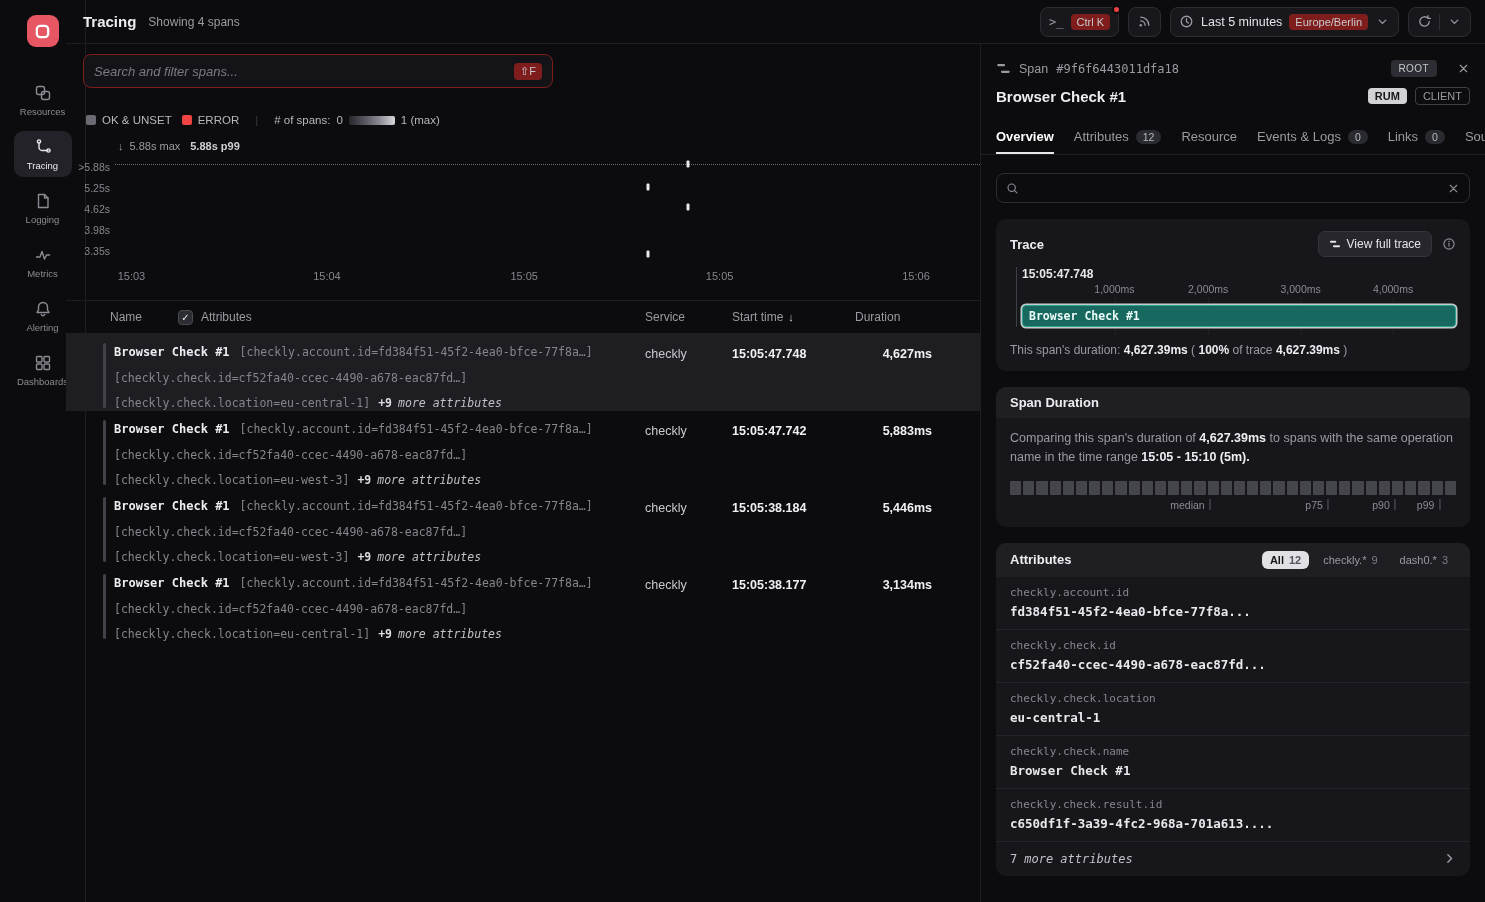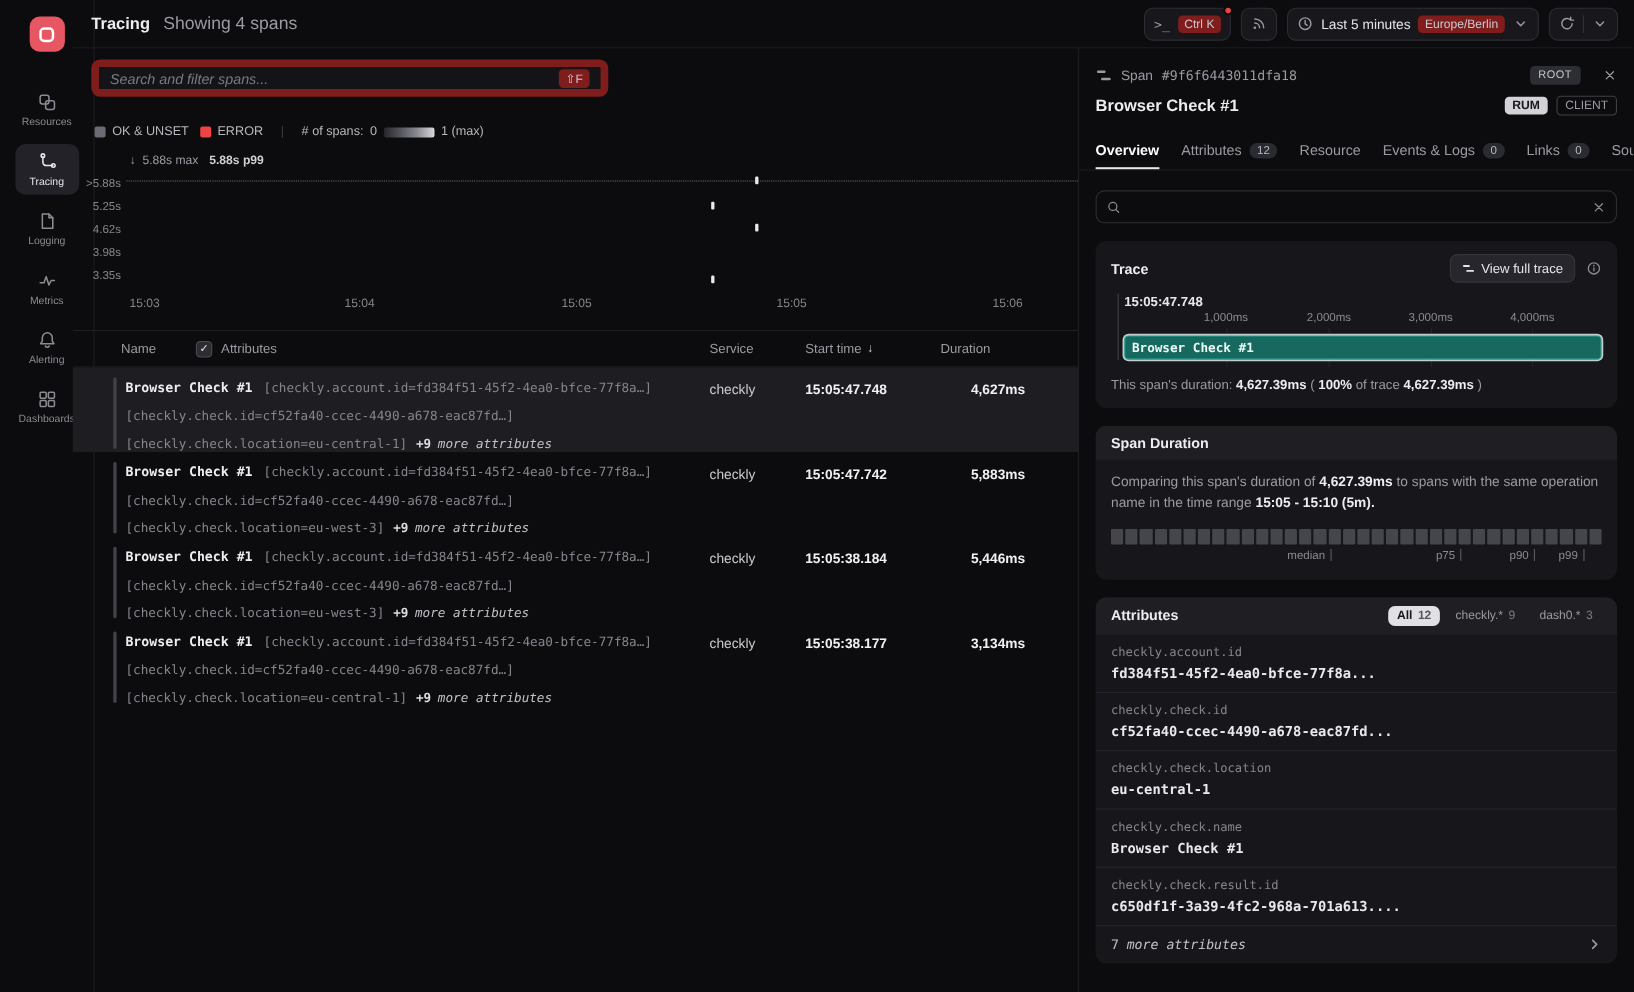--- a/index.html
+++ b/index.html
@@ -25,35 +25,35 @@
   .side-item{width:58px;padding:7px 0 6px;border-radius:9px;display:flex;flex-direction:column;
     align-items:center;gap:4px;color:#8b8b93;cursor:pointer;}
   .side-item.active{background:#222228;color:#e8e8ec;}
   .side-icon svg{width:18px;height:18px;}
   .side-label{font-size:9.5px;}
 
   
   .topbar{position:absolute;left:66px;right:0;top:0;height:44px;border-bottom:1px solid var(--border);
     display:flex;align-items:center;padding:0 14px 0 17px;}
   .page-title{font-size:15px;font-weight:bold;}
-  .page-subtitle{font-size:16px;color:var(--txt2);margin-left:12px;text-align:center;}
+  .page-subtitle{font-size:12px;color:var(--txt2);margin-left:12px;text-align:center;}
   .topbar-right{margin-left:auto;display:flex;align-items:center;gap:9px;}
   .tb-btn{position:relative;height:30px;background:#17171c;border:1px solid var(--border2);border-radius:8px;
     display:flex;align-items:center;gap:7px;padding:0 8px;color:var(--txt2);cursor:pointer;font-size:12px;}
   .keycap{background:#7f1d1d;border-radius:4px;padding:2px 6px;font-size:11px;color:#c9c9cf;}
   .dot{position:absolute;top:-3px;right:-3px;width:9px;height:9px;border-radius:50%;
     background:var(--red);border:2px solid var(--bg);}
   .tb-ic svg{width:15px;height:15px;}
   .tr-label{color:#e3e3e8;font-size:12.5px;}
   .sep-v{width:1px;height:16px;background:#303036;}
 
   
   .main{position:absolute;left:66px;top:44px;width:914px;bottom:0;overflow:hidden;}
   .search-row{margin:10px 17px 0;}
-  .search-box{height:34px;background:#141418;border:7px solid #7f1d1d;border-radius:8px;
+  .search-box{height:34px;background:#141418;border:1px solid #7f1d1d;border-radius:8px;
     display:flex;align-items:center;padding:0 10px;width:470px;}
   .search-box input{flex:1;background:transparent;border:none;outline:none;color:var(--txt);
     font-size:13px;font-family:"Liberation Sans",sans-serif;}
   .search-box input::placeholder{font-style:italic;color:#7a7a83;}
   .legend-row{margin:26px 0 0 20px;display:flex;align-items:center;gap:10px;font-size:11.5px;color:#b6b6bd;}
   .sw{width:10px;height:10px;border-radius:2px;display:inline-block;}
   .legend-item{display:flex;align-items:center;gap:6px;}
   .legend-sep{color:#3a3a41;margin:0 6px;}
   .grad{width:46px;height:9px;border-radius:2px;
     background:linear-gradient(to right,#26262c,#55555d,#8c8c94,#d8d8dc);}

